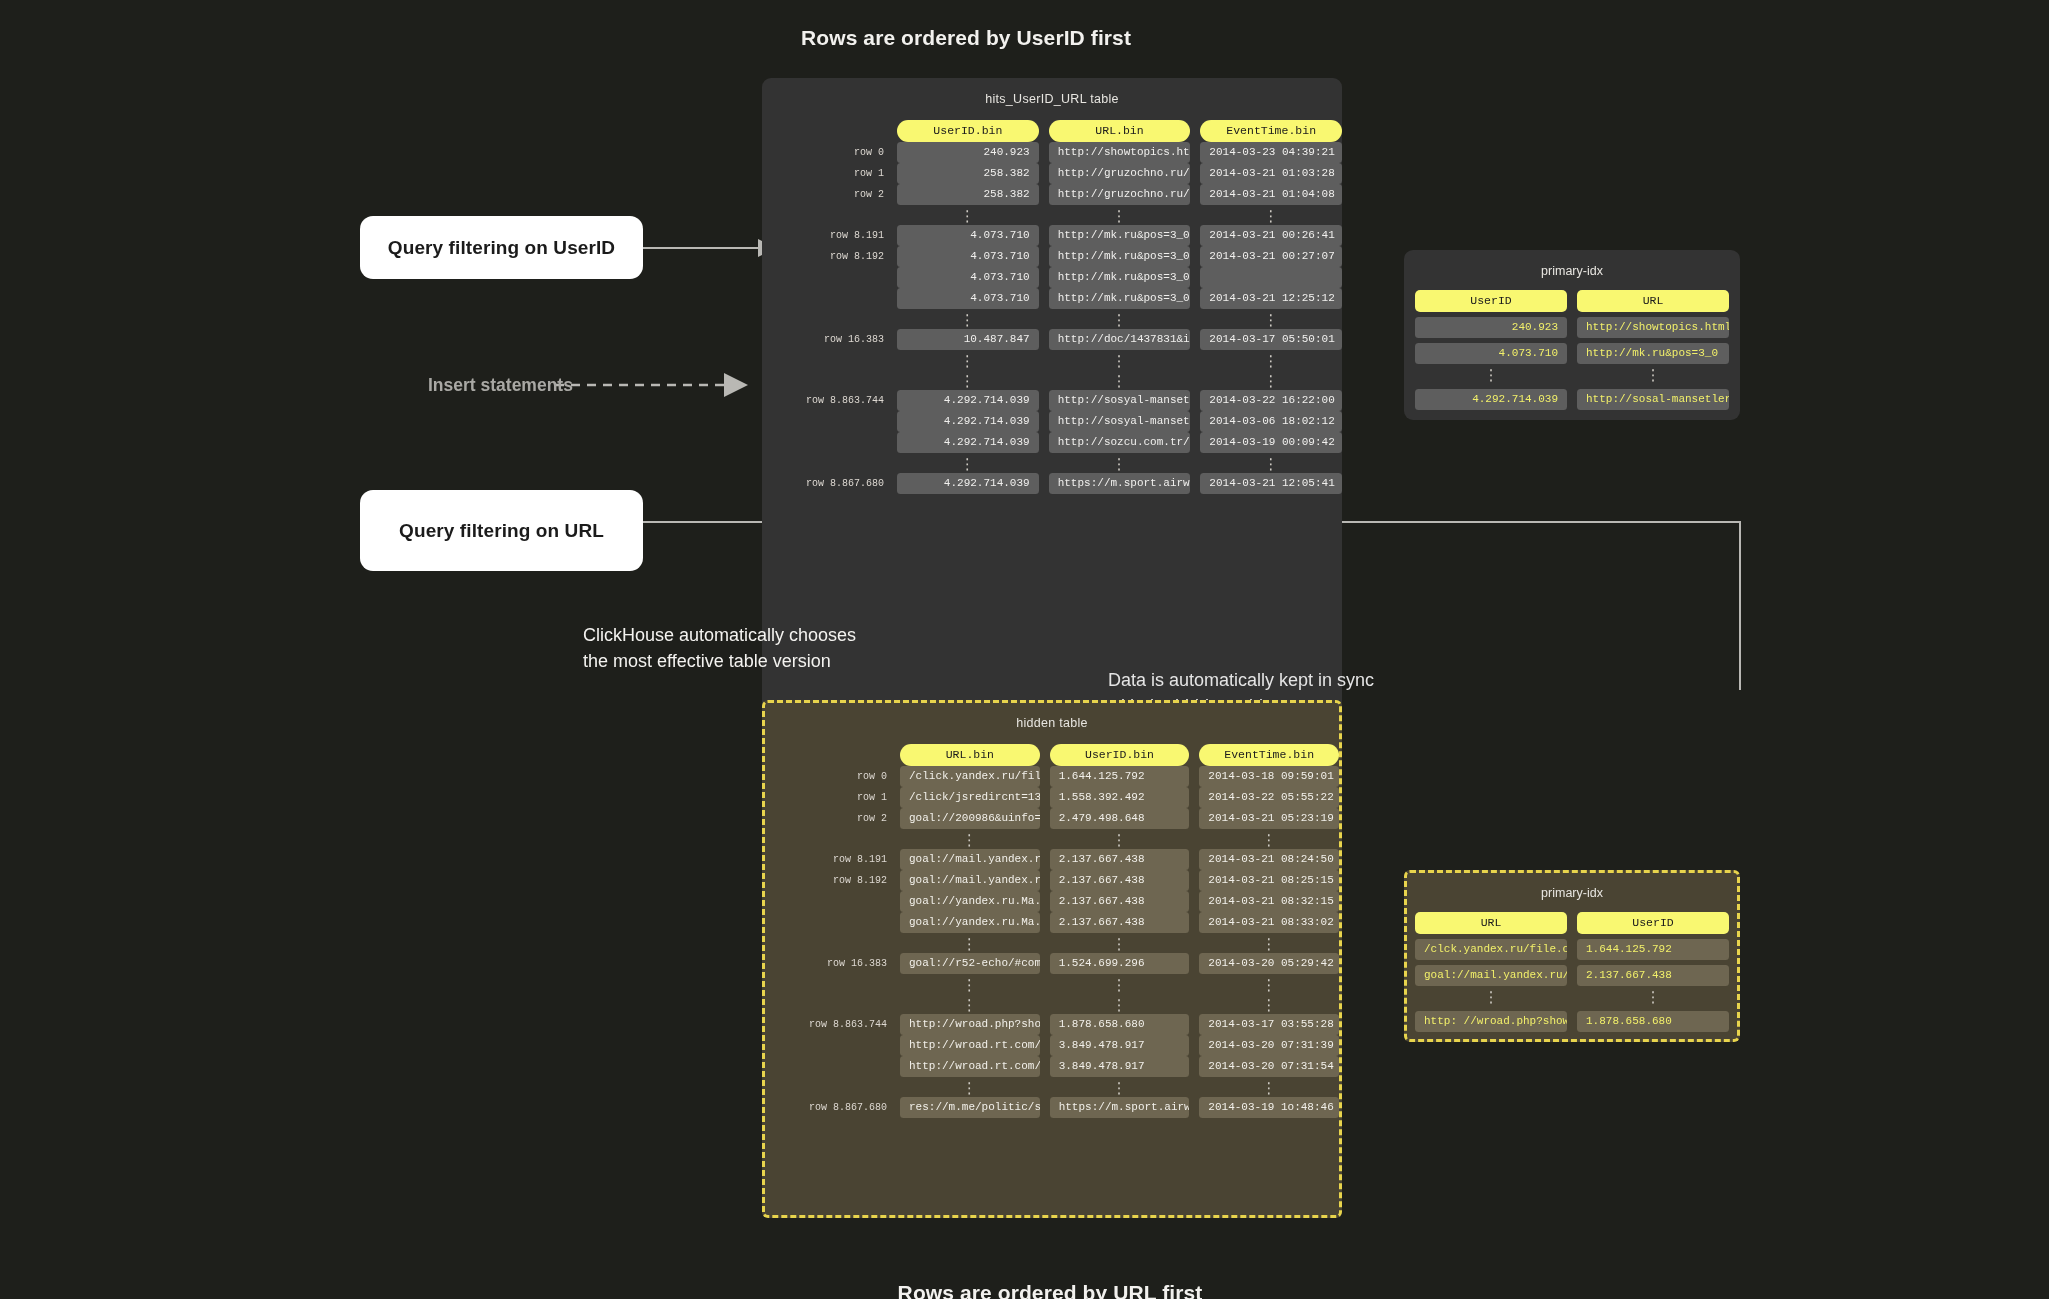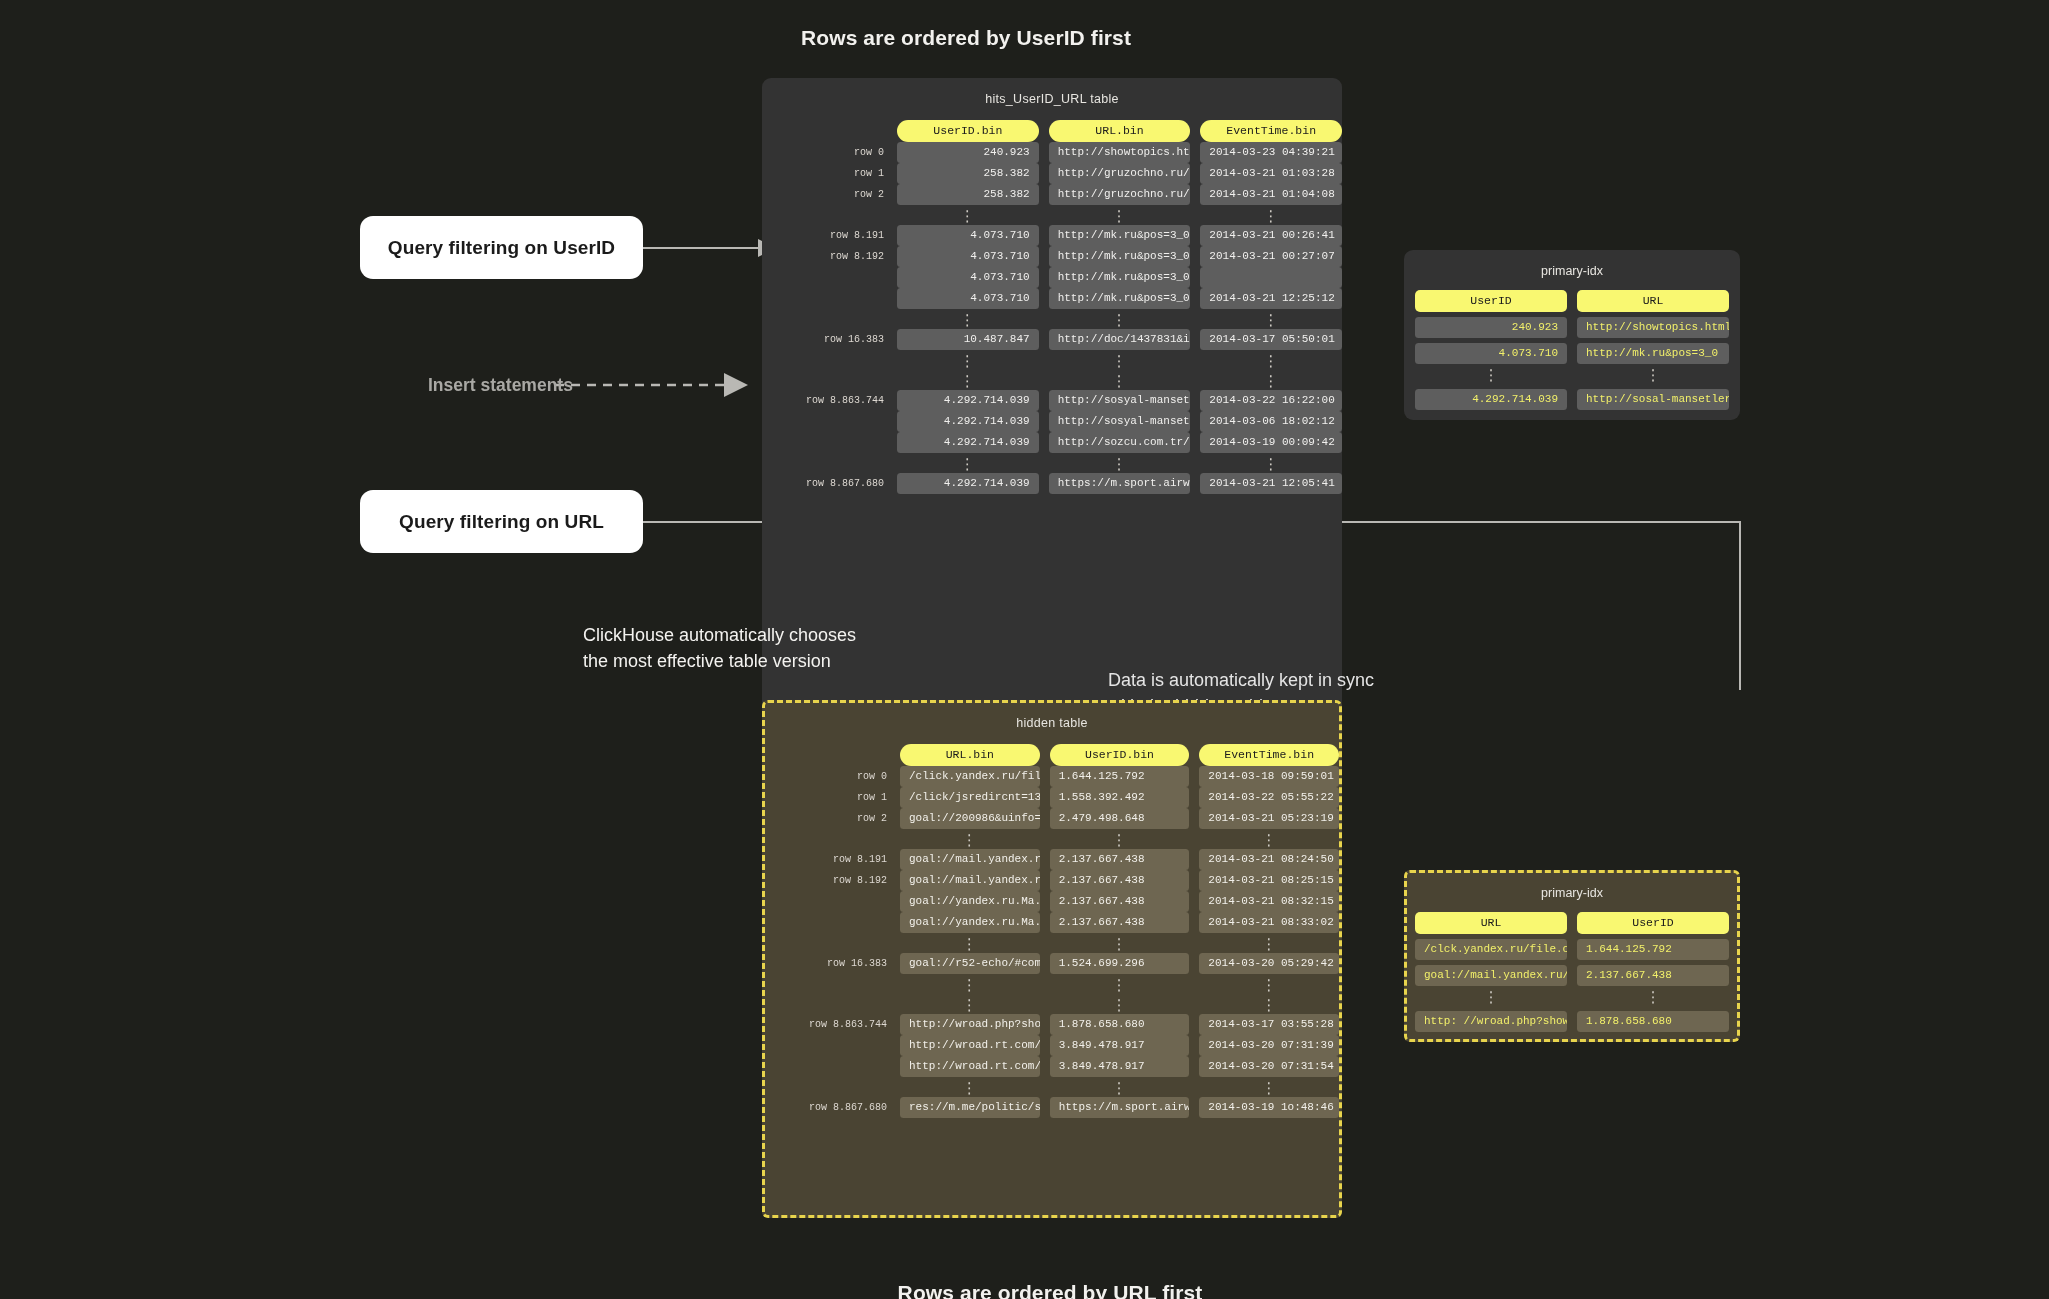--- a/index.html
+++ b/index.html
@@ -325,21 +325,21 @@
           <div class="idx-cell mono num">4.292.714.039</div>
           <div class="idx-cell mono ">http://sosal-mansetleri...</div>
         </div>
       </div>
   </div>
 
   <div class="callout" style="left:360px; top:216px; width:283px; height:63px;">
     <span>Query filtering on UserID</span>
   </div>
 
-  <div class="callout" style="left:360px; top:490px; width:283px; height:63px;">
+  <div class="callout" style="left:360px; top:490px; width:283px; height:81px;">
     <span>Query filtering on URL</span>
   </div>
 
   <div class="label-grey" style="left:428px; top:375px;">Insert statements</div>
 
   <div class="note white" style="left:583px; top:623px;">ClickHouse automatically chooses
 the most effective table version</div>
 
   <div class="note grey" style="left:1108px; top:623px;">Data is automatically kept in sync
 with the hidden table</div>

